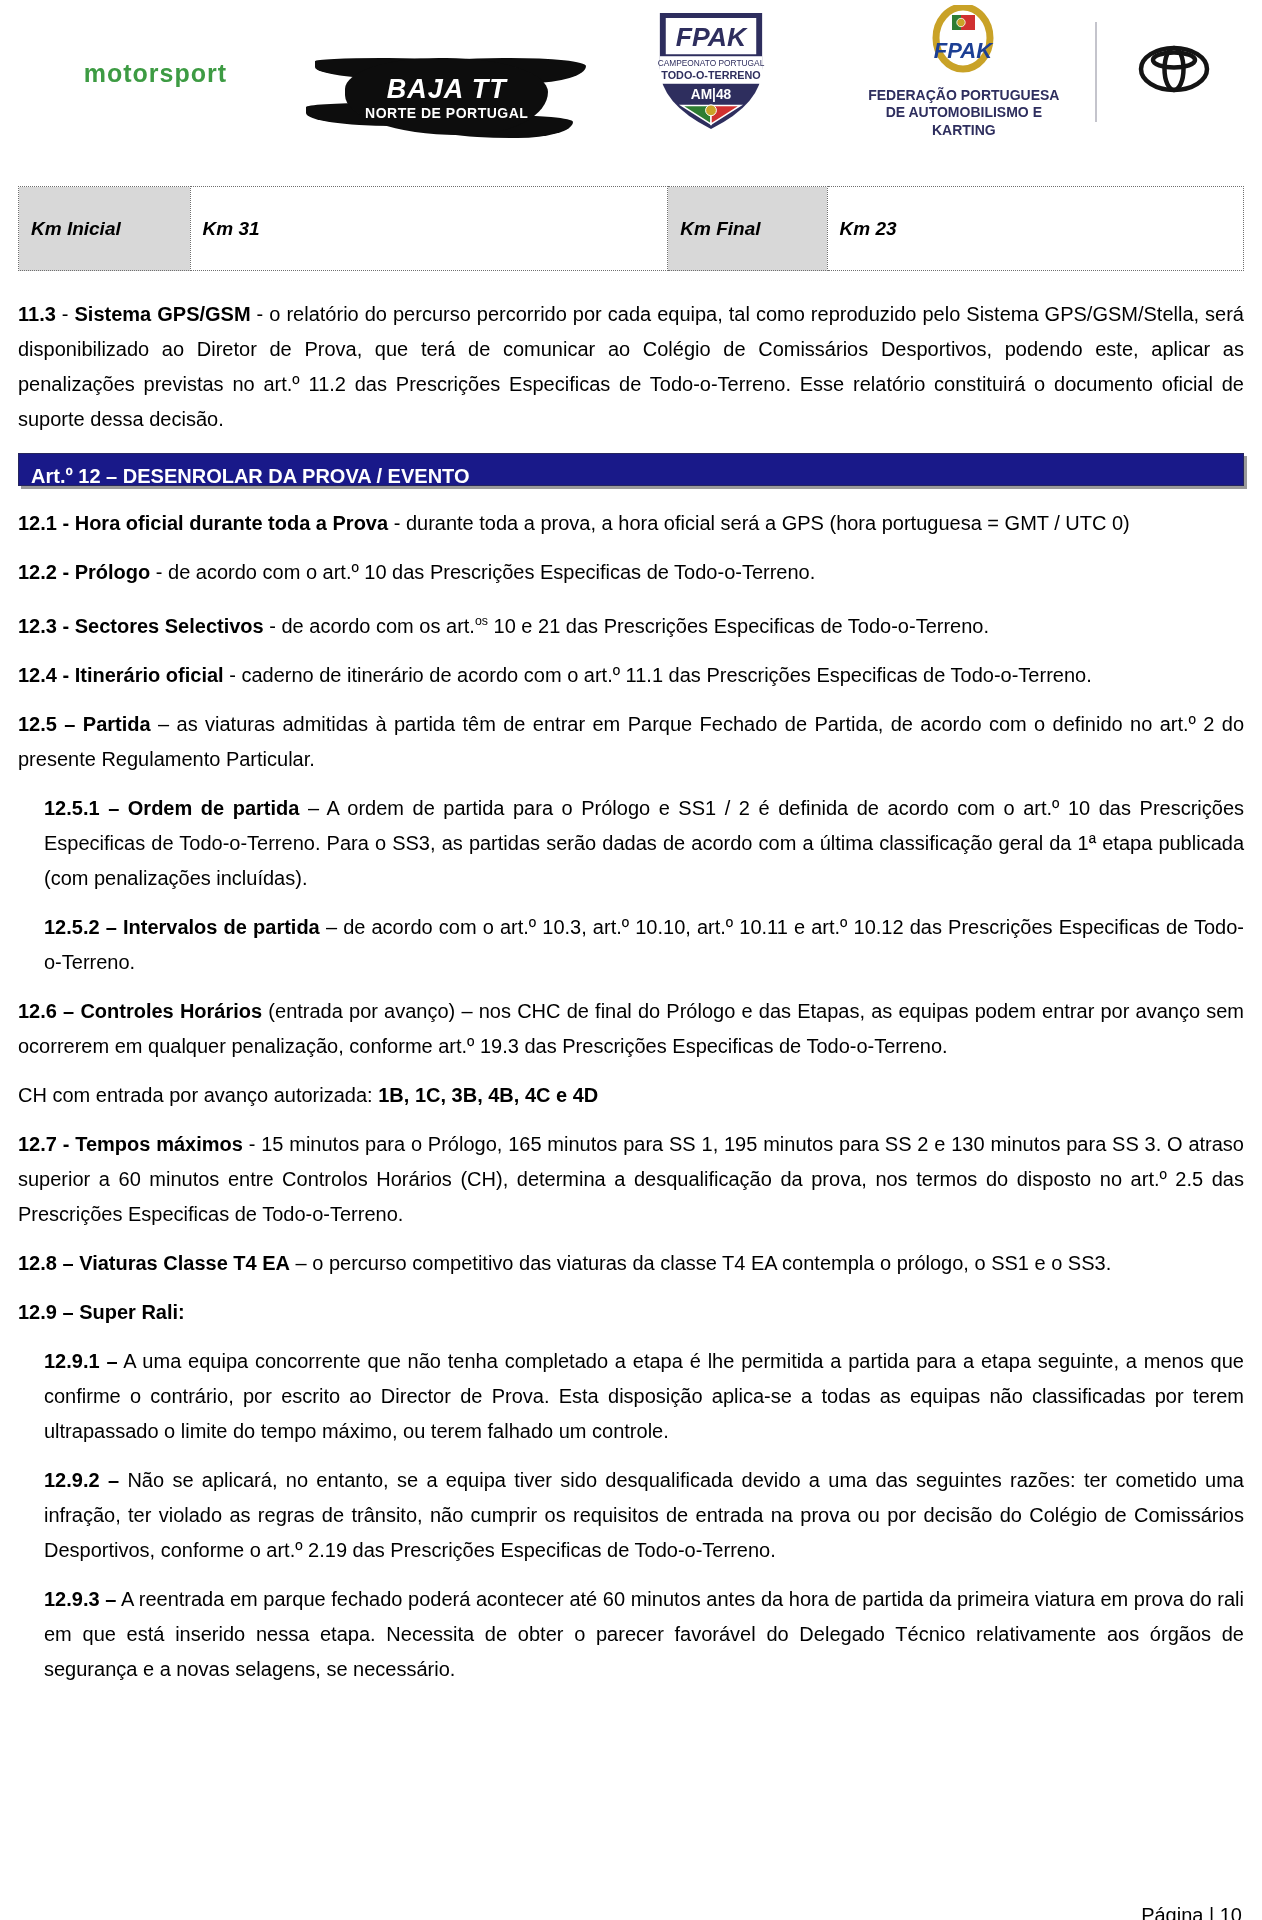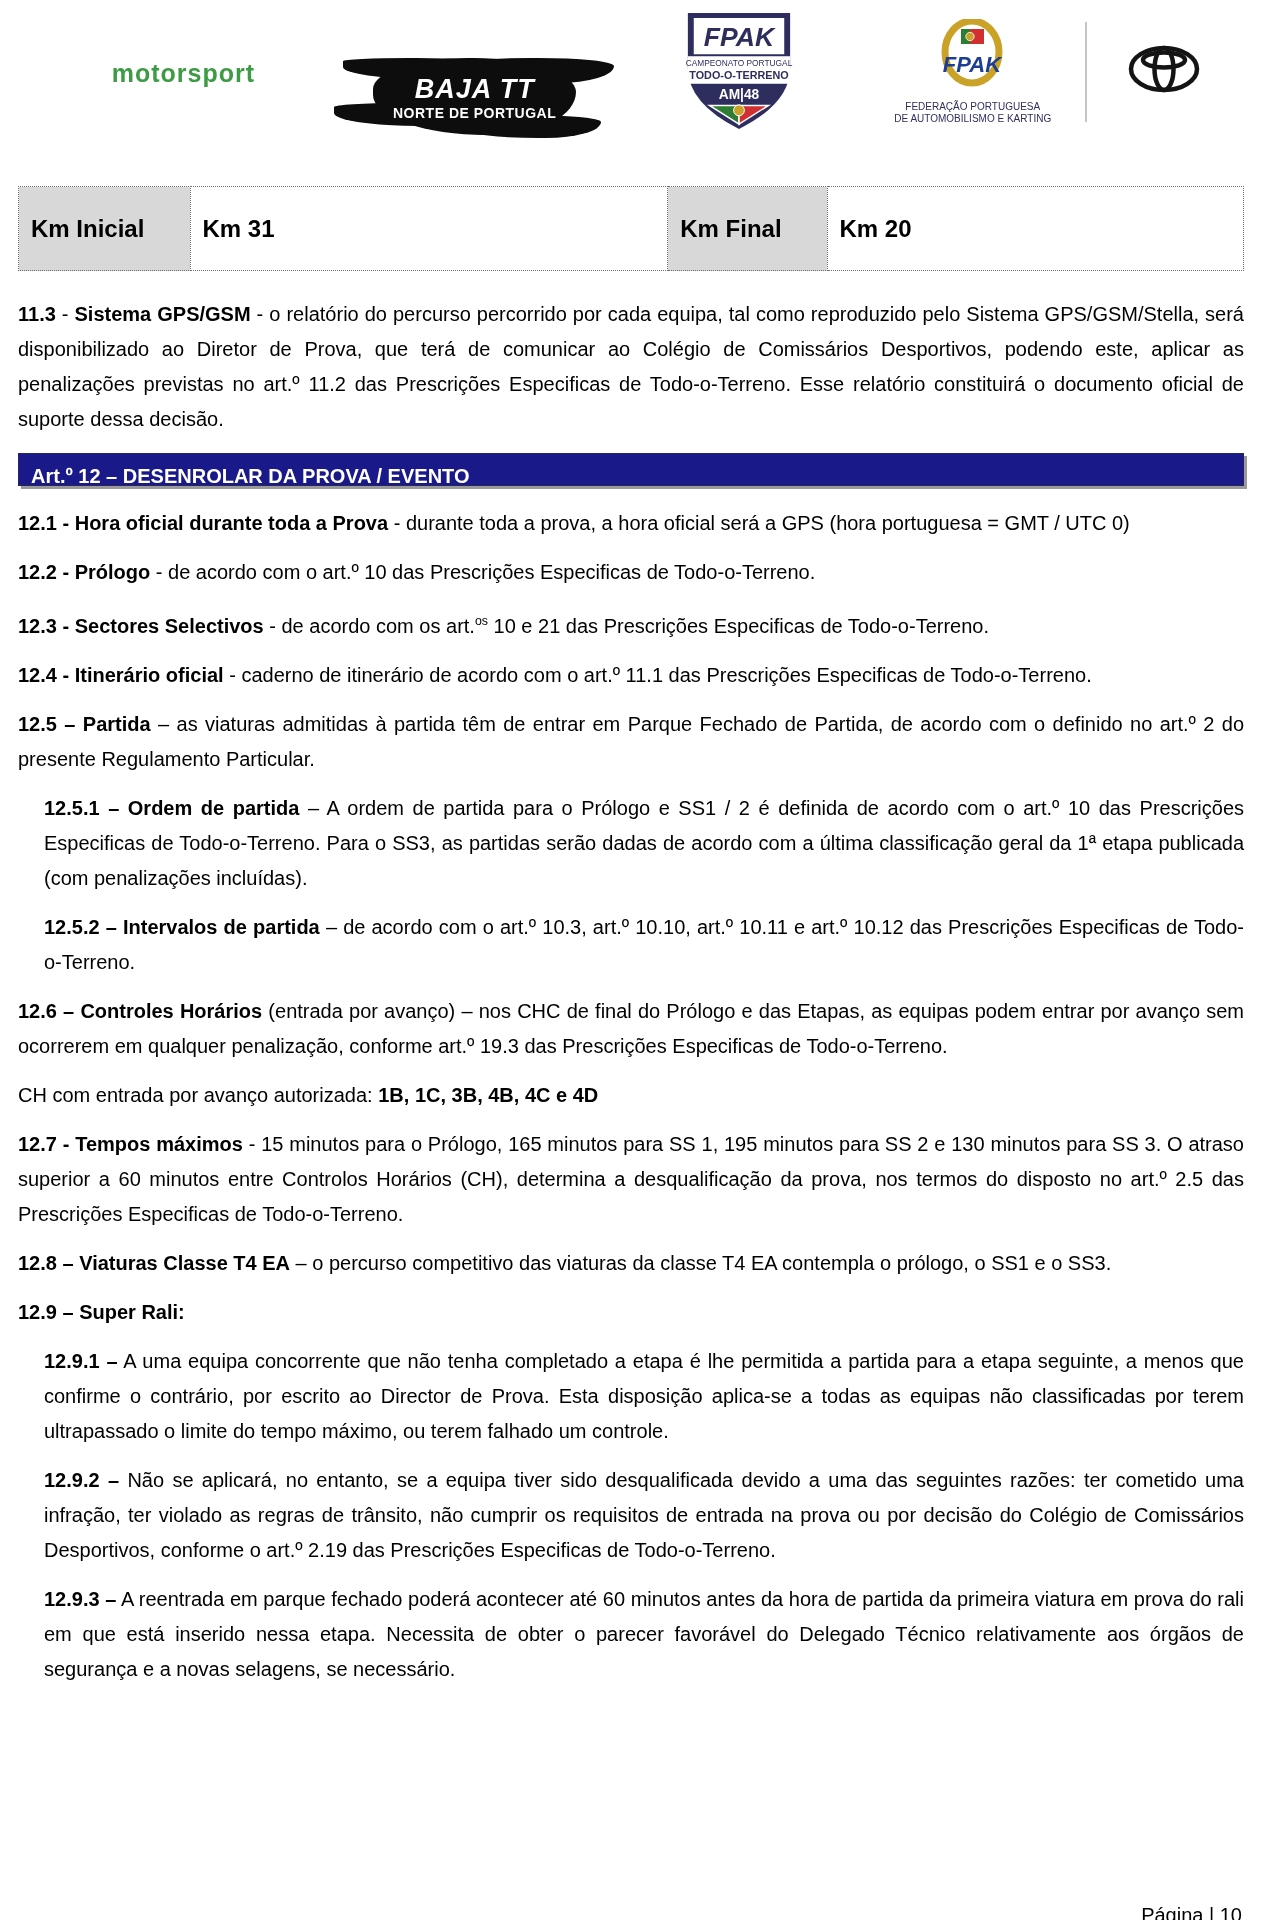--- a/index.html
+++ b/index.html
@@ -22,30 +22,30 @@
     position:relative; background:#0d0d0d; color:#fff; text-align:center;
     padding:16px 20px 14px 20px; border-radius:48% 52% 42% 58% / 42% 46% 58% 54%;
     box-shadow: 64px -26px 0 -26px #0d0d0d, -66px 18px 0 -27px #0d0d0d,
                 52px 30px 0 -27px #0d0d0d, -58px -28px 0 -28px #0d0d0d;
   }
   .baja-line1 { font-size:27px; font-weight:bold; font-style:italic; letter-spacing:1px; white-space:nowrap; }
   .baja-line2 { font-size:14px; font-weight:bold; letter-spacing:.5px; white-space:nowrap; }
 
   .logo-shield { margin-left:104px; }
   .logo-fpakfed { margin-left:96px; text-align:center; }
-  .fed-sub { font-size:10px; font-weight:normal; line-height:1.25; color:var(--navy); margin-top:6px; }
+  .fed-sub { font-size:14px; font-weight:bold; line-height:1.25; color:var(--navy); margin-top:6px; }
 
   .header-divider { width:2px; height:100px; background:#c4c4cc; margin:0 30px 0 34px; }
   .logo-toyota { }
 
   
   .km-table { width:1226px; margin:56px 18px 0 18px; border-collapse:collapse; table-layout:fixed; }
   .km-table td {
     border:1px dotted #6f6f6f; height:84px; vertical-align:middle;
-    font-size:24px; font-weight:bold; padding-left:12px;
+    font-size:19px; font-weight:bold; padding-left:12px;font-style:italic;
   }
   .km-table td.lbl { background:var(--table-label-bg); }
   .col1 { width:14%; } .col2 { width:39%; } .col3 { width:13%; } .col4 { width:34%; }
 
   
   .content { margin:26px 18px 0 18px; }
   .para { font-size:20px; line-height:35px; text-align:justify; margin-bottom:14px; }
   .para.indent { margin-left:26px; }
   .para .b { font-weight:bold; }
   .para sup { font-size:0.62em; }
@@ -119,21 +119,21 @@
       </svg>
     </div>
   </div>
 
   <table class="km-table">
     <tbody>
         <tr>
       <td class="lbl col1">Km Inicial</td>
       <td class="col2">Km 31</td>
       <td class="lbl col3">Km Final</td>
-      <td class="col4">Km 20</td>
+      <td class="col4">Km 23</td>
     </tr>
   </tbody>
     </table>
 
   <div class="content">
       <p class="para"><span class="b">11.3</span><span> - </span><span class="b">Sistema GPS/GSM</span><span> - o relatório do percurso percorrido por cada equipa, tal como reproduzido pelo Sistema GPS/GSM/Stella, será disponibilizado ao Diretor de Prova, que terá de comunicar ao Colégio de Comissários Desportivos, podendo este, aplicar as penalizações previstas no art.º 11.2 das Prescrições Especificas de Todo-o-Terreno. Esse relatório constituirá o documento oficial de suporte dessa decisão.</span></p>
       <div class="article-bar">Art.º 12 – DESENROLAR DA PROVA / EVENTO</div>
       <p class="para"><span class="b">12.1 - Hora oficial durante toda a Prova</span><span> - durante toda a prova, a hora oficial será a GPS (hora portuguesa = GMT / UTC 0)</span></p>
       <p class="para"><span class="b">12.2 - Prólogo</span><span> - de acordo com o art.º 10 das Prescrições Especificas de Todo-o-Terreno.</span></p>
       <p class="para"><span class="b">12.3 - Sectores Selectivos</span><span> - de acordo com os art.</span><sup>os</sup><span> 10 e 21 das Prescrições Especificas de Todo-o-Terreno.</span></p>

